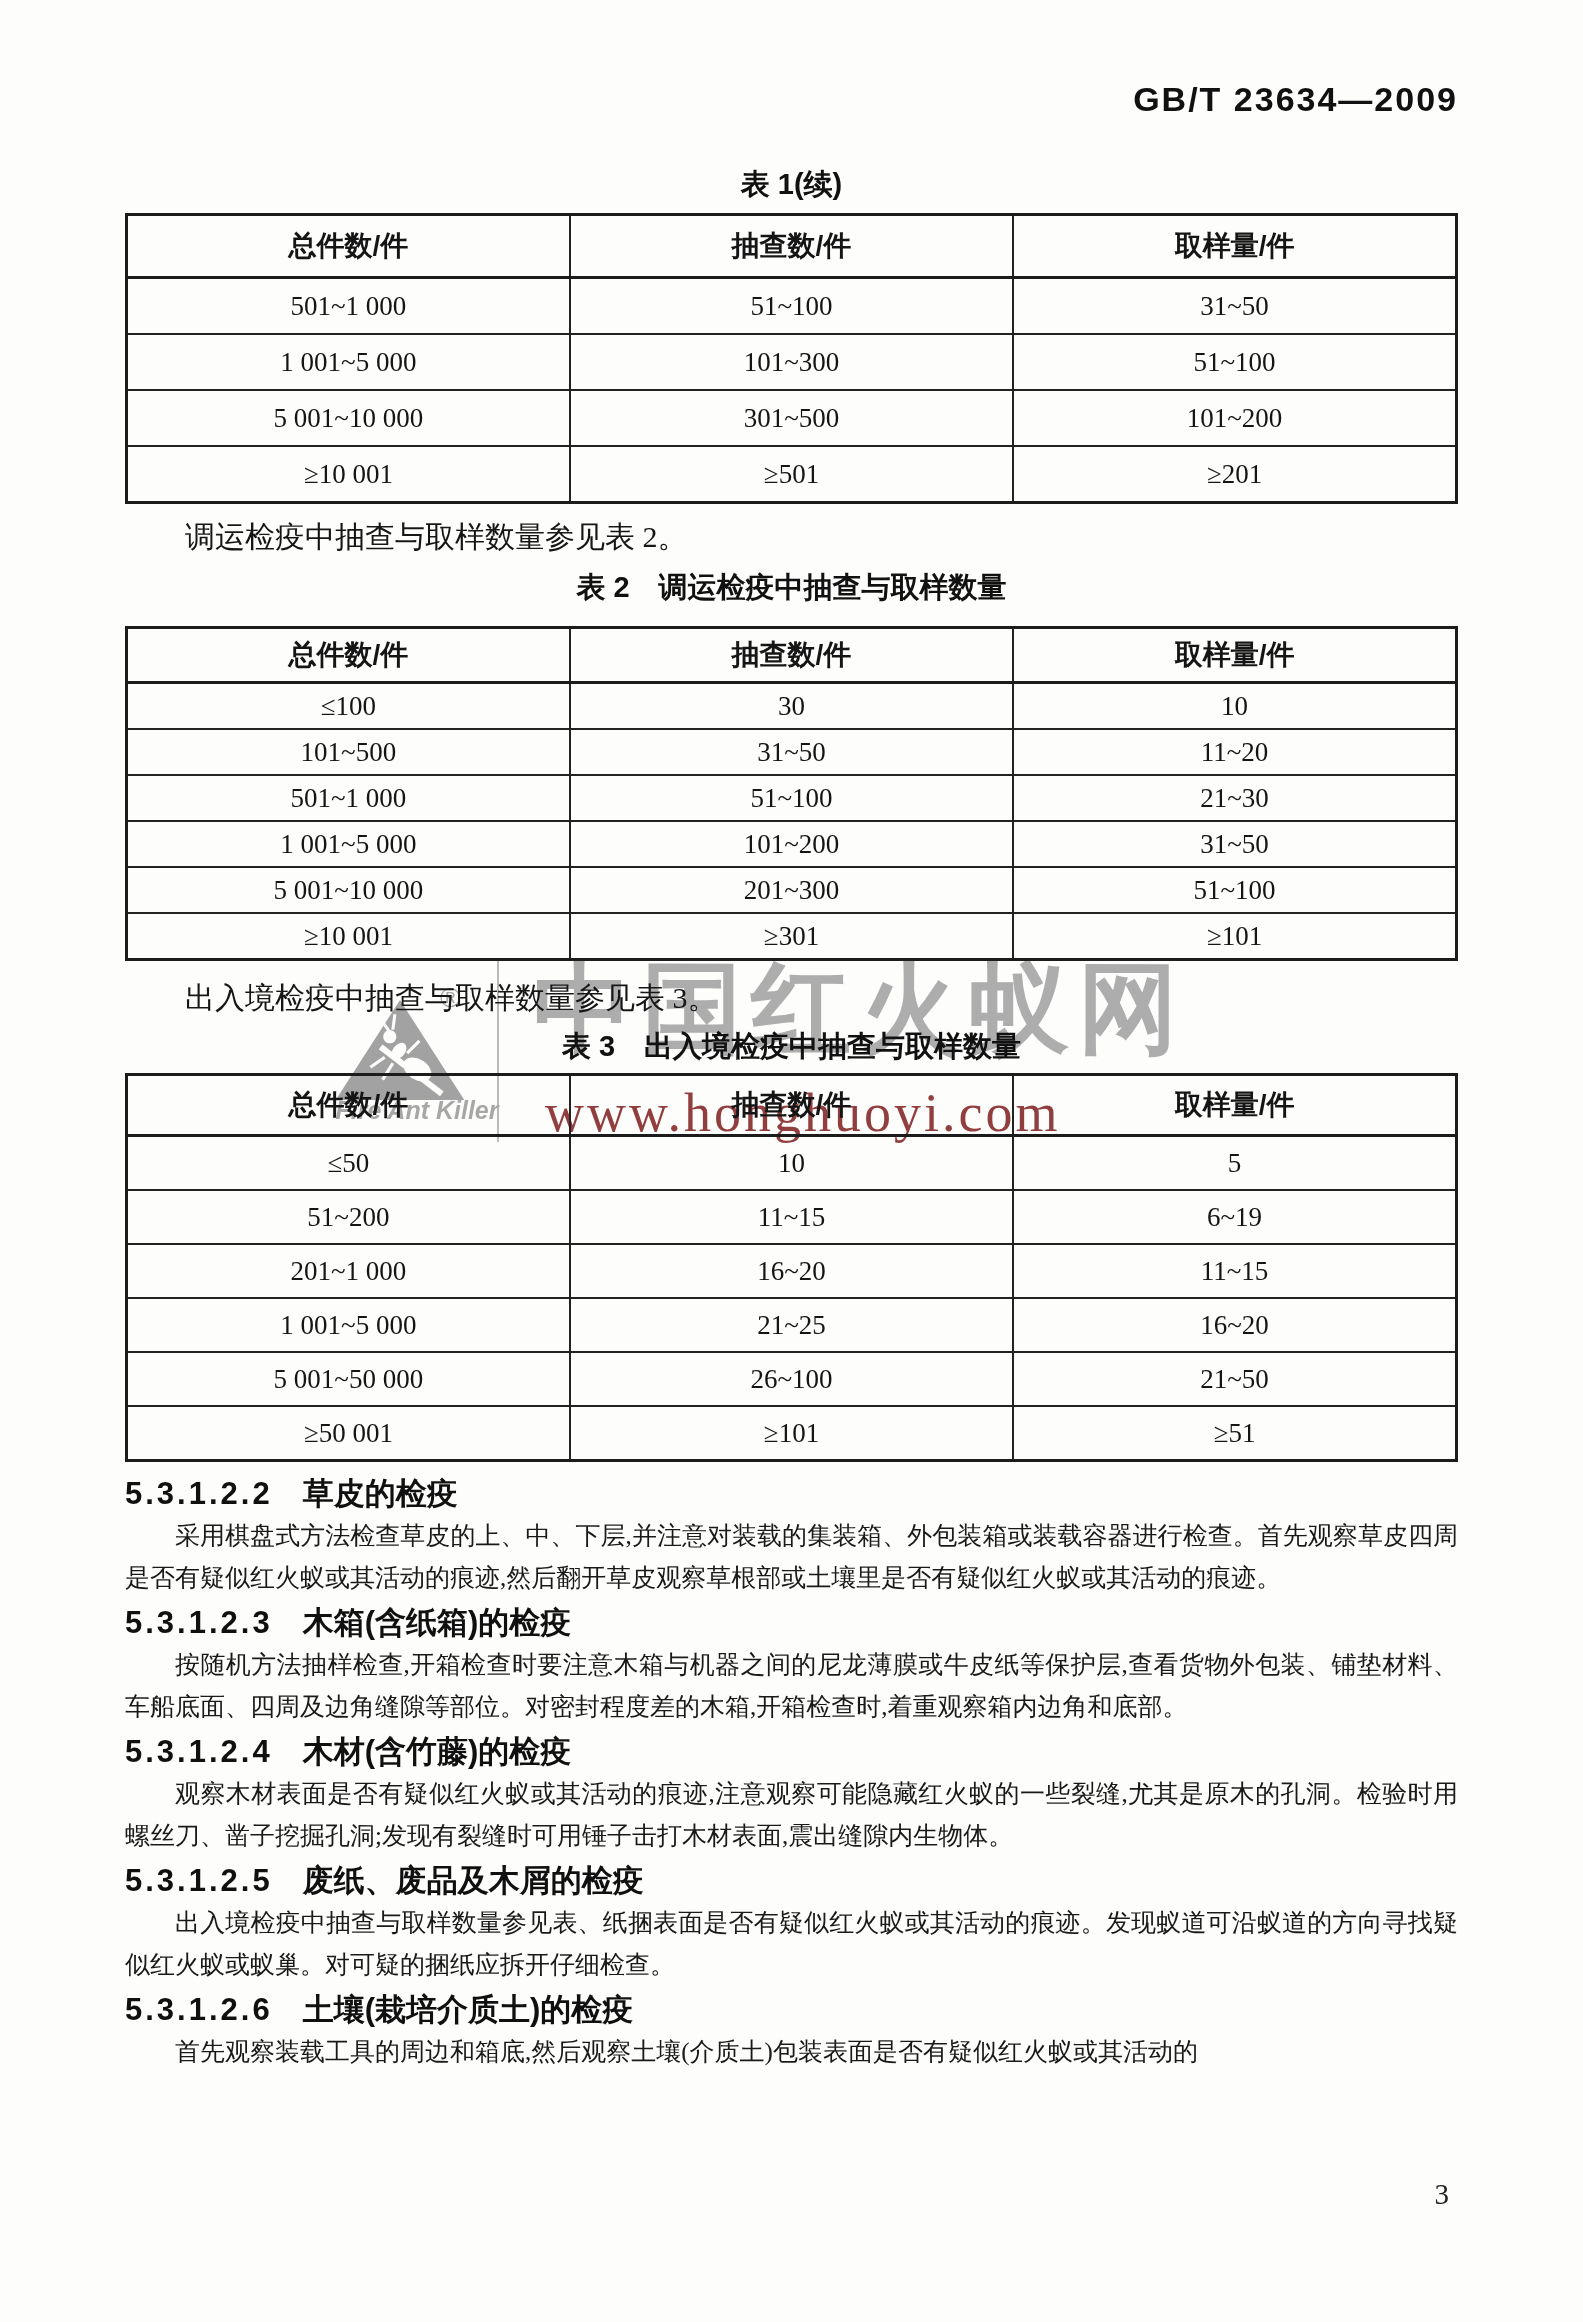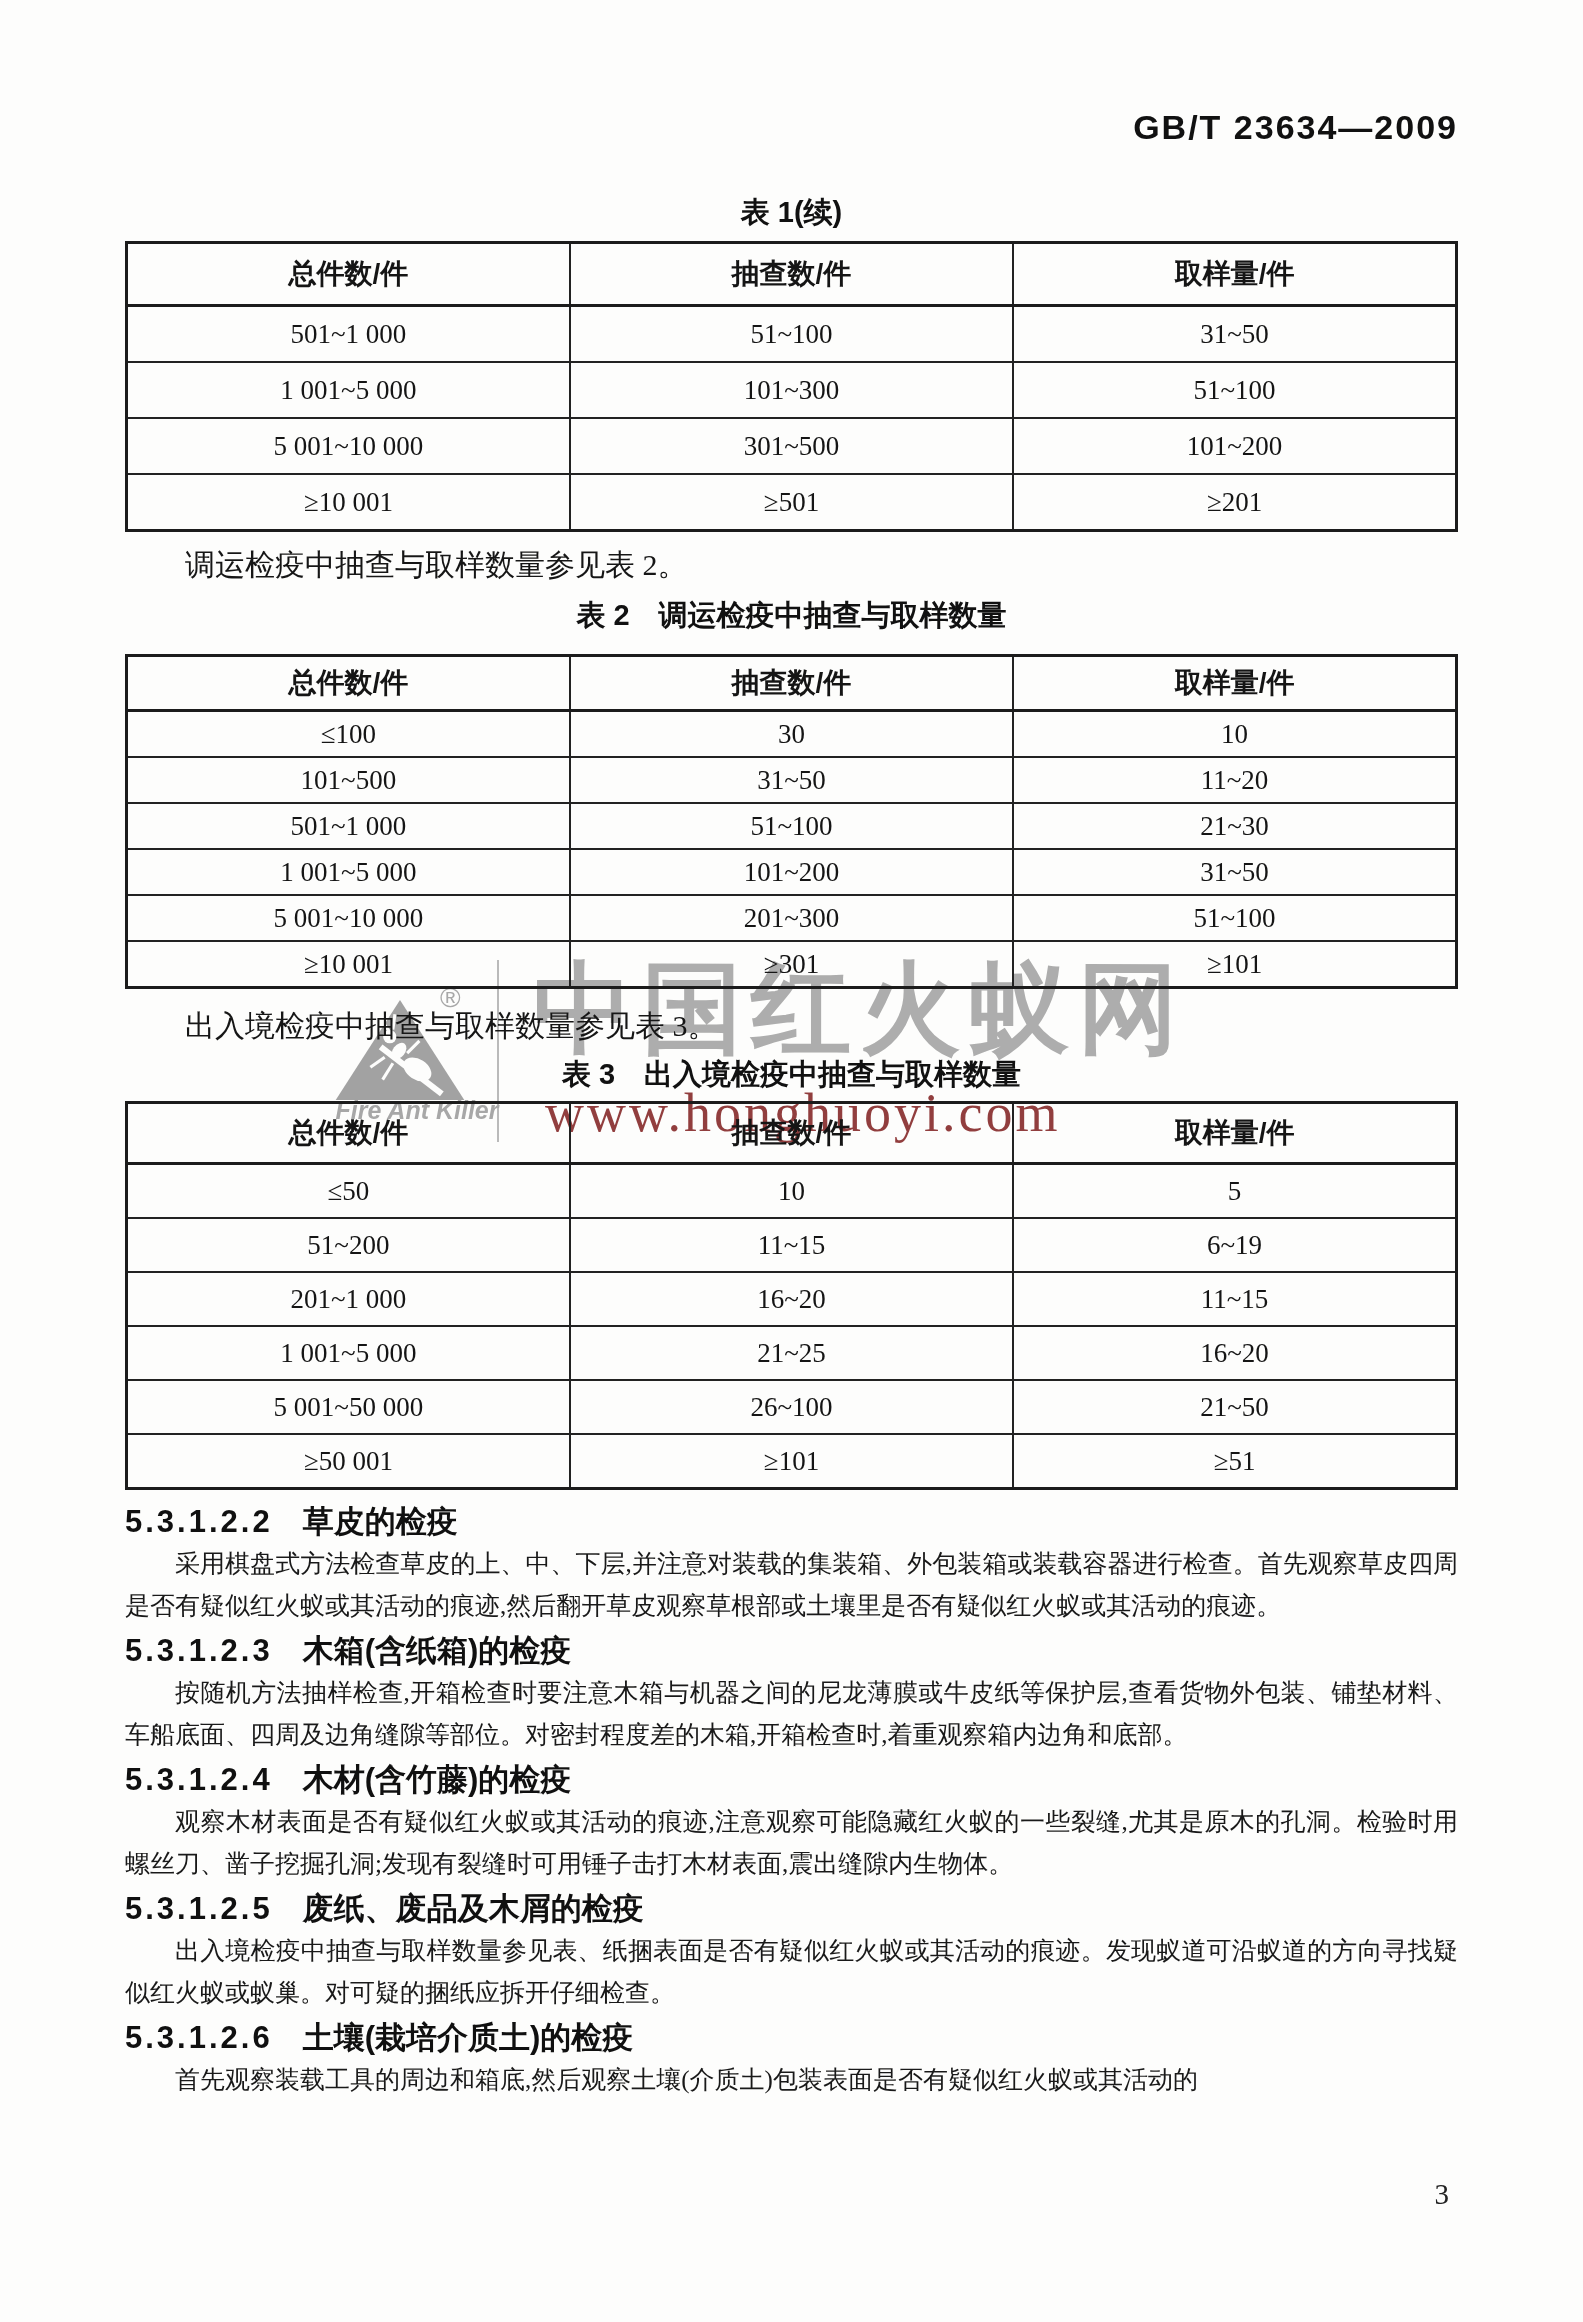--- a/index.html
+++ b/index.html
@@ -1,18 +1,18 @@
 <!DOCTYPE html>
 <html><head>
 <meta charset="utf-8">
 <style>
   html,body{margin:0;padding:0;background:#888;}
   .page{position:relative;width:1583px;height:2322px;margin:0 auto;background:#fdfdfc;
         font-family:"Liberation Serif",serif;color:#161616;overflow:hidden;}
-  .content{position:absolute;left:125px;top:0;width:1333px;padding-top:108px;z-index:2;}
+  .content{position:absolute;left:125px;top:0;width:1333px;padding-top:80px;z-index:2;}
 
   .doc-number{text-align:right;font-family:"Liberation Sans",sans-serif;font-weight:bold;
               font-size:34px;letter-spacing:2px;color:#111;}
 
   .tbl-title{text-align:center;font-family:"Liberation Sans",sans-serif;font-weight:bold;
              font-size:29px;color:#111;}
   .tt1{margin-top:46px;}
   .tt2{margin-top:10px;}
   .tt3{margin-top:8px;}
 

